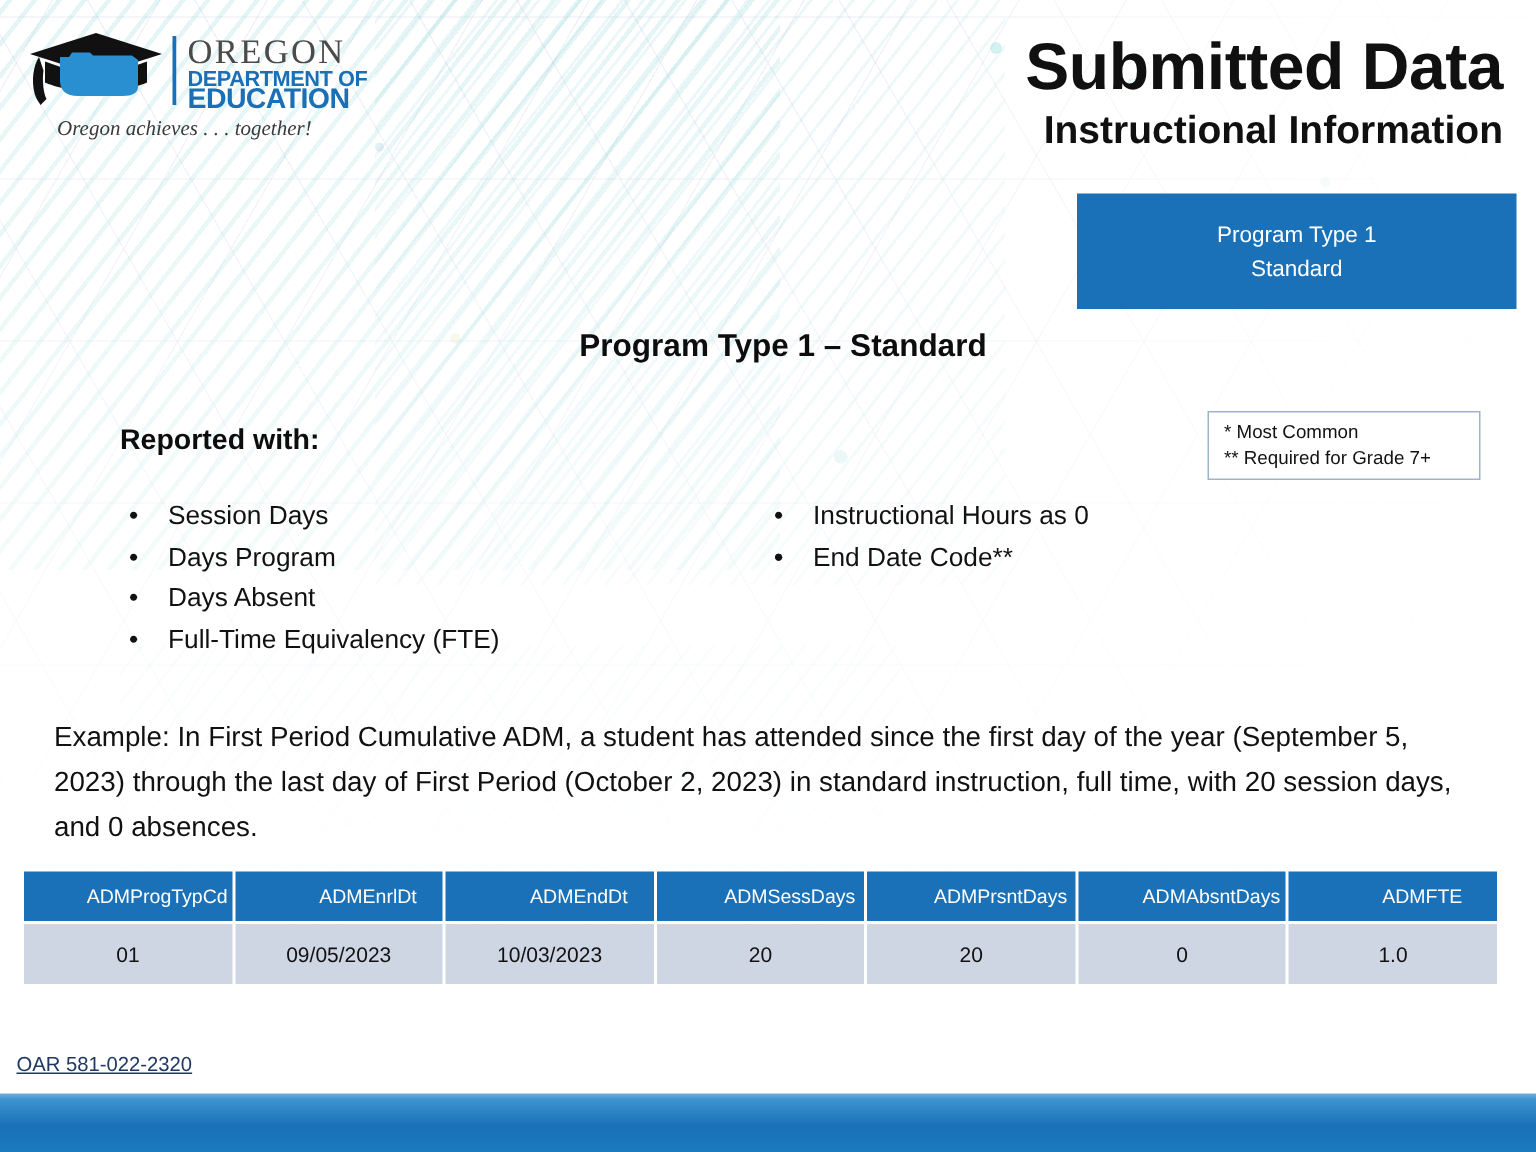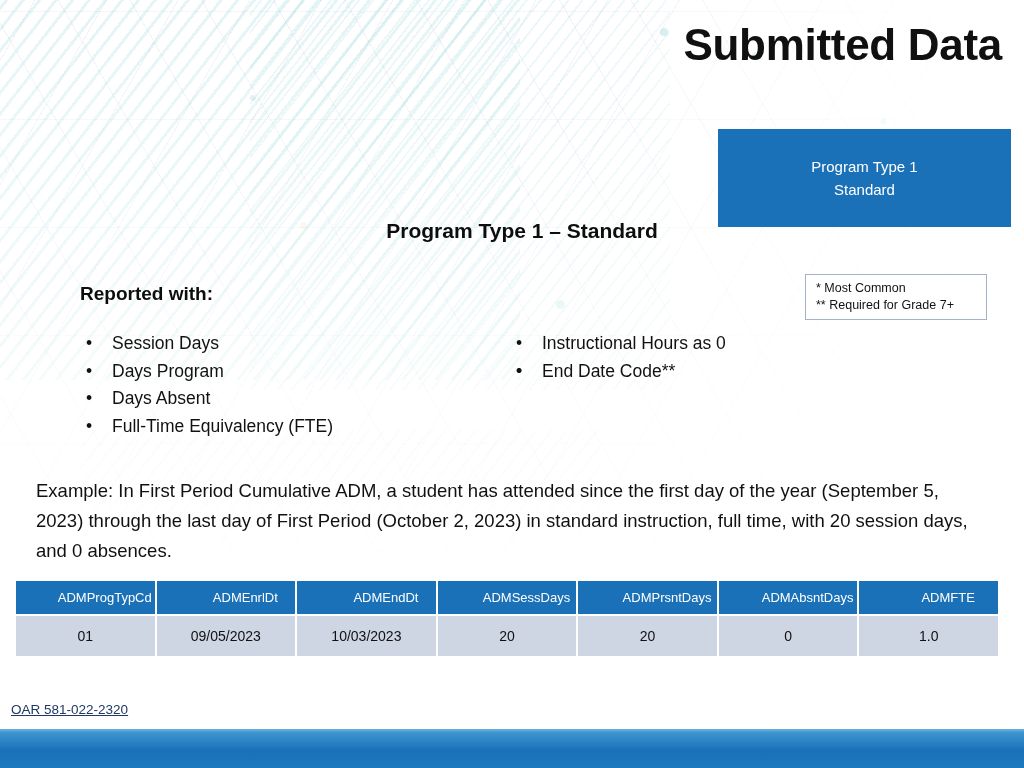--- a/index.html
+++ b/index.html
@@ -91,21 +91,21 @@
     font-size: 26px;
     font-weight: bold;
     color: #101010;
     margin-top: 5px;
   }
 
   
   #banner {
     position: absolute;
     left: 718px; top: 129px;
-    width: 293px; height: 98px;
+    width: 293px; height: 77px;
     background: #1a71b8;
     color: #ffffff;
     display: flex;
     flex-direction: column;
     align-items: center;
     justify-content: center;
     gap: 6px;
   }
   #banner div { font-size: 15px; }
 
@@ -235,23 +235,44 @@
     <span class="dot" style="left:808px;top:40px;width:4px;height:4px;background:rgba(90,120,190,.20)"></span>
     <span class="dot" style="left:880px;top:118px;width:7px;height:7px;background:rgba(60,190,185,.28)"></span>
     <span class="dot" style="left:556px;top:300px;width:9px;height:9px;background:rgba(60,190,185,.20)"></span>
     <span class="dot" style="left:1002px;top:135px;width:6px;height:6px;background:rgba(60,190,185,.25)"></span>
     <span class="dot" style="left:300px;top:222px;width:7px;height:7px;background:rgba(190,190,80,.16)"></span>
     <span class="dot" style="left:250px;top:95px;width:6px;height:6px;background:rgba(90,170,190,.20)"></span>
   </div>
   <div class="bg-layer bg-fade"></div>
   <div class="bg-layer bg-fade-right"></div>
 
+  <div id="logo">
+    <svg width="260" height="82" viewBox="0 0 260 82" xmlns="http://www.w3.org/2000/svg">
+
+      <g>
+        <path d="M8 22 L52 8 L96 22 L52 36 Z" fill="#111111"></path>
+        <path d="M18 27 L18 41 C18 41 30 47 52 47 C74 47 86 41 86 41 L86 27 L52 39 Z" fill="#111111"></path>
+        <path d="M14 24 C10 30 9 40 11 48 C12 52 14 54 15 56 L19 52 C17 48 16 40 17 33 Z" fill="#111111"></path>
+      </g>
+      <g>
+        <path d="M28 24 L34 24 L36 21 L48 21 L50 23 L76 23 L80 26 L80 44 C80 48 76 50 70 50 L40 50 C32 50 28 46 28 40 Z" fill="#2a8fd0"></path>
+      </g>
+      <g>
+        <rect x="103" y="10" width="2.5" height="46" fill="#1a6fb5"></rect>
+        <text x="113" y="28" font-family="'Liberation Serif',serif" font-size="23" fill="#4a4a4a" letter-spacing="1.6">OREGON</text>
+        <text x="113" y="43" font-family="'Liberation Sans',sans-serif" font-size="14.5" font-weight="bold" fill="#1a6fb5" letter-spacing="-0.3">DEPARTMENT OF</text>
+        <text x="113" y="58" font-family="'Liberation Sans',sans-serif" font-size="19" font-weight="bold" fill="#1a6fb5" letter-spacing="-0.4">EDUCATION</text>
+      </g>
+      <text x="26" y="76" font-family="'Liberation Serif',serif" font-style="italic" font-size="14" fill="#3a3a3a">Oregon achieves . . . together!</text>
+    </svg>
+  </div>
 
   <div id="title-block">
     <div id="page-title">Submitted Data</div>
+    <div id="page-subtitle">Instructional Information</div>
   </div>
 
   <div id="banner">
     <div>Program Type 1</div>
     <div>Standard</div>
   </div>
 
   <div id="section-heading">Program Type 1 – Standard</div>
 
   <div id="legend-box">

